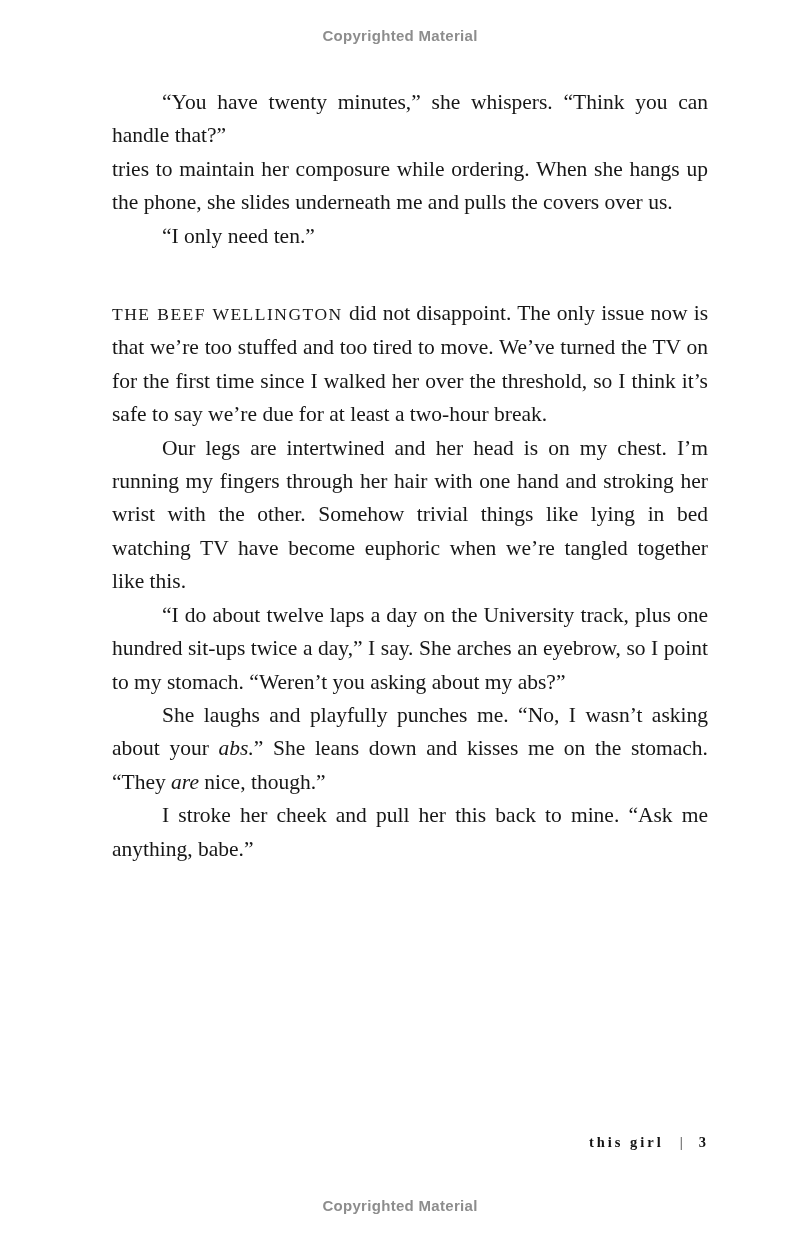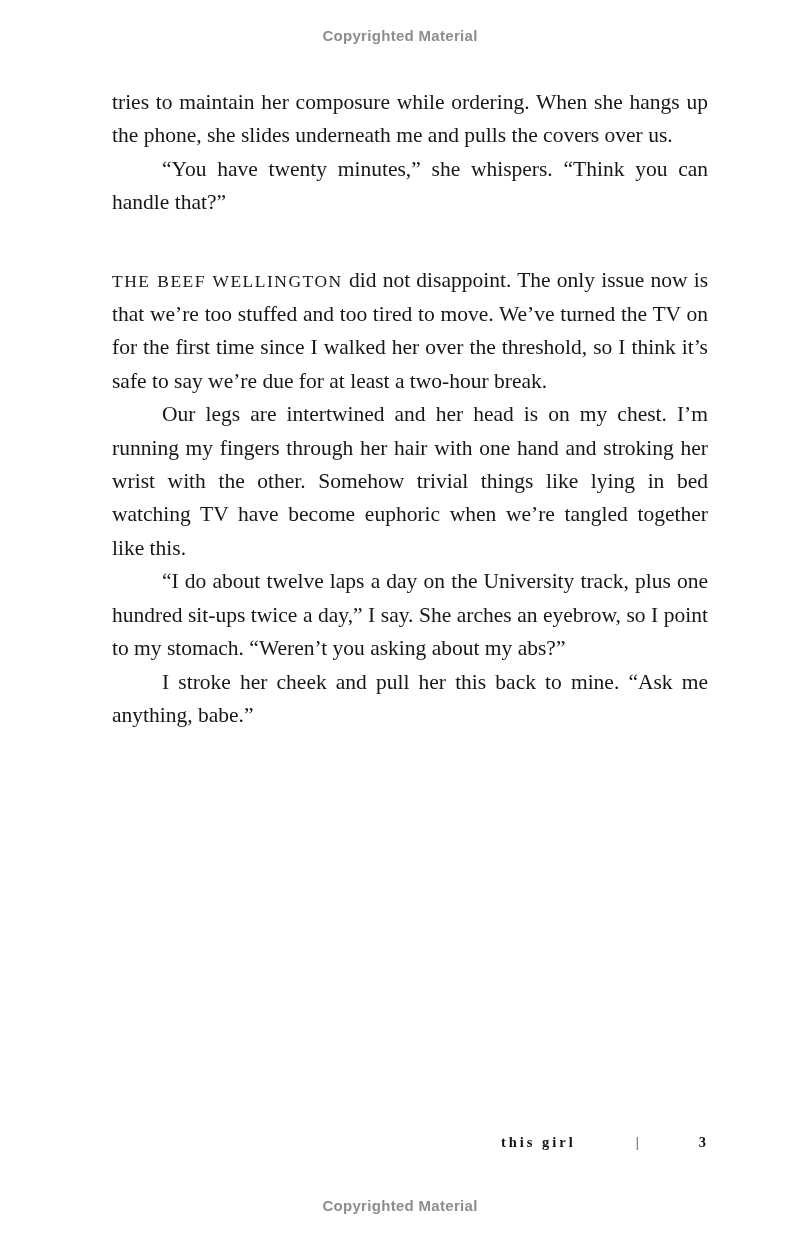--- a/index.html
+++ b/index.html
@@ -44,37 +44,38 @@
   .running-footer {
     position: absolute;
     top: 1134px;
     right: 93px;
     display: flex;
     align-items: baseline;
     font-family: "Liberation Serif", serif;
     font-weight: bold;
     font-size: 14.5px;
     color: #131313;
-    gap: 44px;
   }
   .running-footer .book-title { letter-spacing: 3px; }
   .running-footer .separator { margin: 0 16px; font-weight: normal; color: #222; }
   .running-footer .page-number { letter-spacing: 1px; }
 </style>
 </head>
 <body>
 
 <div class="copyright-banner top">Copyrighted Material</div>
 
 <div class="page-body">
+    <p class="para indent"><span class="seg-normal">“You have twenty minutes,” she whispers. “Think you can handle that?”</span></p>
     <p class="para"><span class="seg-normal">tries to maintain her composure while ordering. When she hangs up the phone, she slides underneath me and pulls the covers over us.</span></p>
-    <p class="para indent"><span class="seg-normal">“You have twenty minutes,” she whispers. “Think you can handle that?”</span></p>
+    <p class="para indent"><span class="seg-normal">“I only need ten.”</span></p>
     <p class="para scene-break"><span class="seg-smallcaps">THE BEEF WELLINGTON</span><span class="seg-normal"> did not disappoint. The only issue now is that we’re too stuffed and too tired to move. We’ve turned the TV on for the first time since I walked her over the threshold, so I think it’s safe to say we’re due for at least a two-hour break.</span></p>
     <p class="para indent"><span class="seg-normal">Our legs are intertwined and her head is on my chest. I’m running my fingers through her hair with one hand and stroking her wrist with the other. Somehow trivial things like lying in bed watching TV have become euphoric when we’re tangled together like this.</span></p>
     <p class="para indent"><span class="seg-normal">“I do about twelve laps a day on the University track, plus one hundred sit-ups twice a day,” I say. She arches an eyebrow, so I point to my stomach. “Weren’t you asking about my abs?”</span></p>
+    <p class="para indent"><span class="seg-normal">She laughs and playfully punches me. “No, I wasn’t asking about your </span><span class="seg-italic">abs.</span><span class="seg-normal">” She leans down and kisses me on the stomach. “They </span><span class="seg-italic">are</span><span class="seg-normal"> nice, though.”</span></p>
     <p class="para indent"><span class="seg-normal">I stroke her cheek and pull her this back to mine. “Ask me anything, babe.”</span></p>
   </div>
 
 <div class="running-footer">
   <span class="book-title">this girl</span>
   <span class="separator">|</span>
   <span class="page-number">3</span>
 </div>
 
 <div class="copyright-banner bottom">Copyrighted Material</div>

